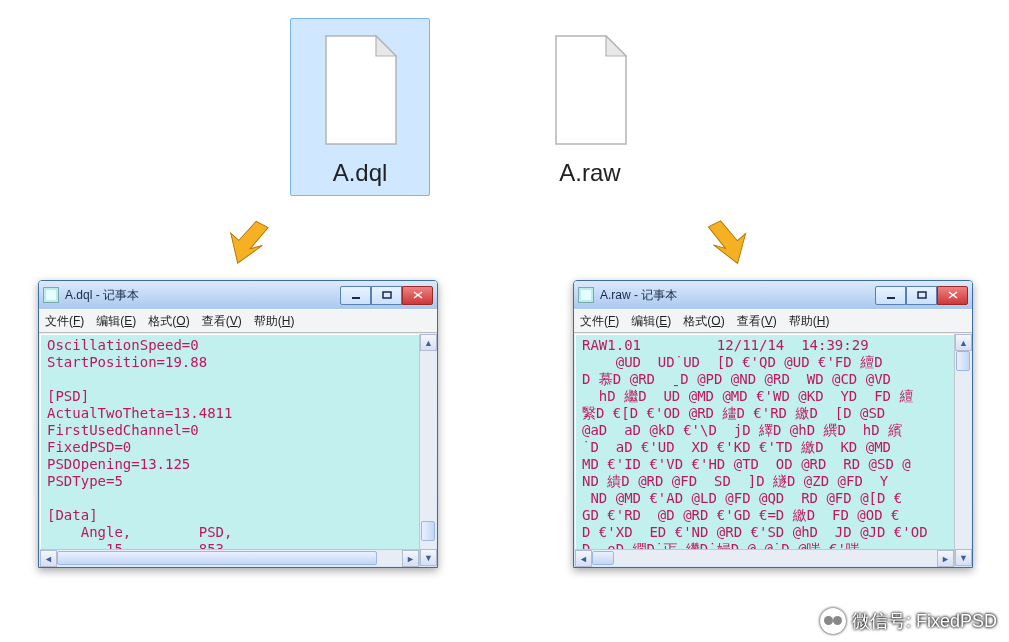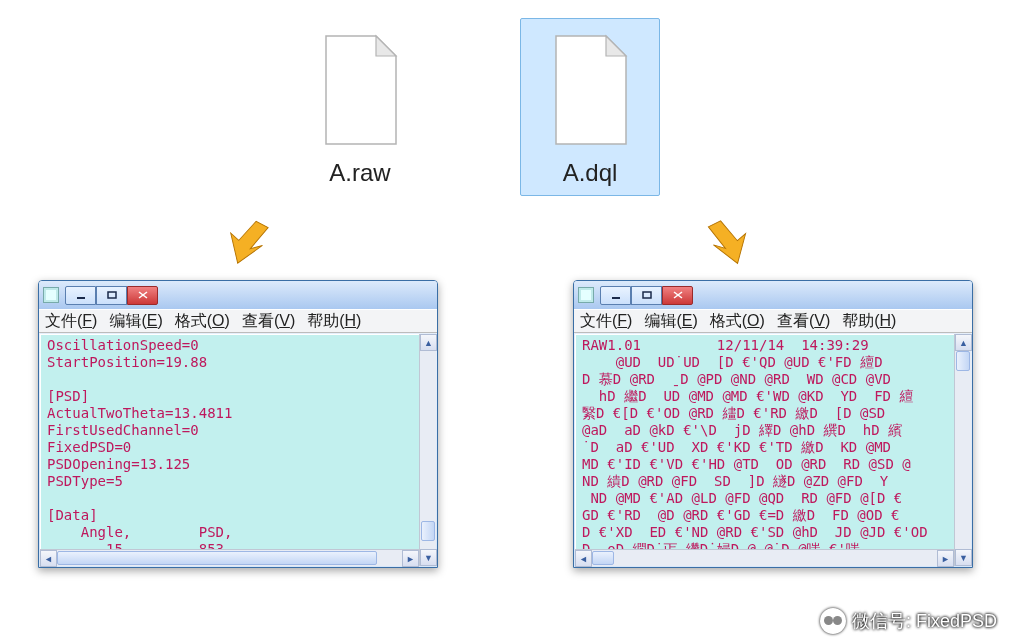--- a/index.html
+++ b/index.html
@@ -107,21 +107,21 @@
 
   .menubar {
     height: 24px;
     background: #f3f4f6;
     border-top: 1px solid #fff;
     border-bottom: 1px solid #bcbcbc;
     display:flex;
     align-items:center;
     padding: 0 6px;
     gap: 12px;
-    font-size: 16px;
+    font-size: 12px;
     color:#222;
   }
   .menubar span u { text-decoration: underline; }
   .menubar .menu-item { display:inline-block; }
 
   .content {
     background:#c2f0ee;
     border:1px solid #fff;
     margin:1px;
     padding:2px 6px;
@@ -191,54 +191,55 @@
     content:""; position:absolute; width:9px; height:9px; border-radius:50%;
     background:#888;
   }
   .wm-icon::before { left:4px; top:8px; }
   .wm-icon::after { right:4px; top:8px; }
 </style>
 </head>
 <body>
 
 <div class="file-icons">
+  <div class="file-icon selected">
+    <div class="file-glyph">
+      <svg width="100" height="120" viewBox="0 0 100 120">
+        <path d="M16 6 h50 l20 20 v88 h-70 z" fill="#ffffff" stroke="#b4b4b4" stroke-width="1.5"></path>
+        <path d="M66 6 v20 h20 z" fill="#e8e8e8" stroke="#b4b4b4" stroke-width="1.2"></path>
+      </svg>
+    </div>
+    <div class="file-label">A.dql</div>
+  </div>
   <div class="file-icon">
     <div class="file-glyph">
       <svg width="100" height="120" viewBox="0 0 100 120">
         <path d="M16 6 h50 l20 20 v88 h-70 z" fill="#ffffff" stroke="#b4b4b4" stroke-width="1.5"></path>
         <path d="M66 6 v20 h20 z" fill="#e8e8e8" stroke="#b4b4b4" stroke-width="1.2"></path>
       </svg>
     </div>
     <div class="file-label">A.raw</div>
   </div>
-  <div class="file-icon selected">
-    <div class="file-glyph">
-      <svg width="100" height="120" viewBox="0 0 100 120">
-        <path d="M16 6 h50 l20 20 v88 h-70 z" fill="#ffffff" stroke="#b4b4b4" stroke-width="1.5"></path>
-        <path d="M66 6 v20 h20 z" fill="#e8e8e8" stroke="#b4b4b4" stroke-width="1.2"></path>
-      </svg>
-    </div>
-    <div class="file-label">A.dql</div>
-  </div>
 </div>
 
 <div class="arrow arrow-left">
   <svg viewBox="0 0 60 60">
     <path d="M36 6 L22 30 L12 24 L26 54 L48 30 L36 36 L50 10 Z" fill="#f5b024" stroke="#b57300" stroke-width="1"></path>
   </svg>
 </div>
 <div class="arrow arrow-right">
   <svg viewBox="0 0 60 60">
     <path d="M36 6 L22 30 L12 24 L26 54 L48 30 L36 36 L50 10 Z" fill="#f5b024" stroke="#b57300" stroke-width="1"></path>
   </svg>
 </div>
 
 <div class="win win-left">
   <div class="titlebar">
     <span class="tb-icon"></span>
+    <span class="win-title">A.dql - 记事本</span>
     <div class="win-btns">
       <div class="win-btn min">
         <svg width="10" height="8">
             <rect x="1" y="6" width="8" height="2" fill="#1a2a4a"></rect>
           </svg>
       </div>
       <div class="win-btn max">
         <svg width="10" height="8">
             <rect x="1" y="1" width="8" height="6" fill="none" stroke="#1a2a4a" stroke-width="1.5"></rect>
           </svg>
@@ -284,20 +285,21 @@
     <div class="sb-track-h">
         <div class="sb-thumb-h" style="left:0; width:320px;"></div>
       </div>
     <div class="sb-arrow">►</div>
   </div>
 </div>
 
 <div class="win win-right">
   <div class="titlebar">
     <span class="tb-icon"></span>
+    <span class="win-title">A.raw - 记事本</span>
     <div class="win-btns">
       <div class="win-btn min">
         <svg width="10" height="8">
             <rect x="1" y="6" width="8" height="2" fill="#1a2a4a"></rect>
           </svg>
       </div>
       <div class="win-btn max">
         <svg width="10" height="8">
             <rect x="1" y="1" width="8" height="6" fill="none" stroke="#1a2a4a" stroke-width="1.5"></rect>
           </svg>

